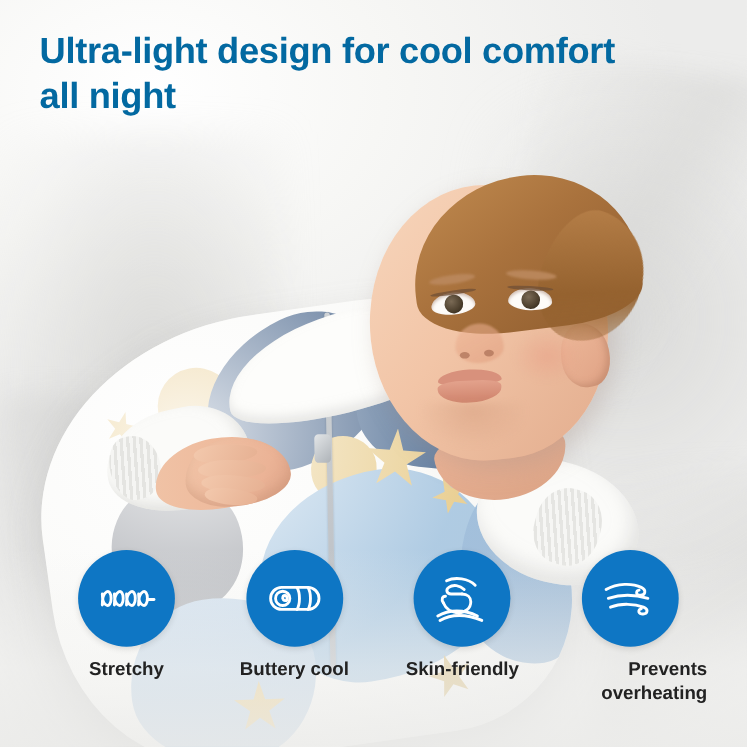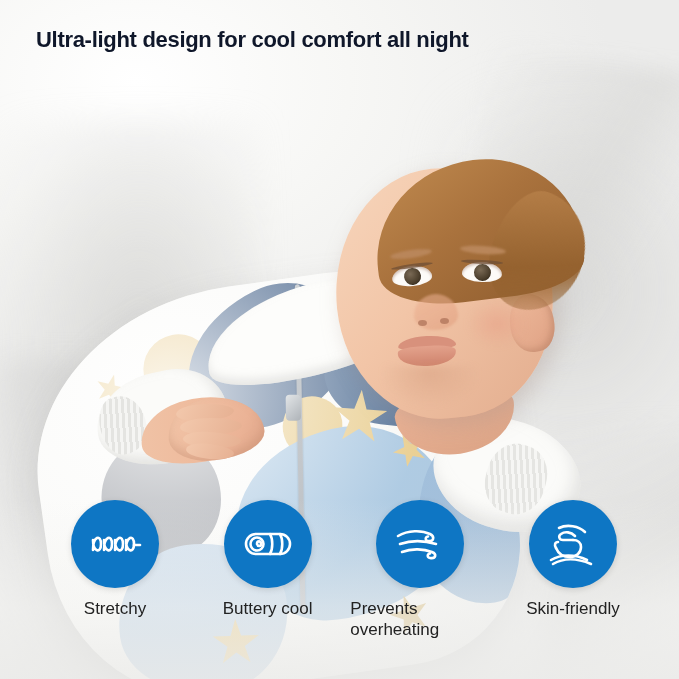--- a/index.html
+++ b/index.html
@@ -375,42 +375,43 @@
     background: linear-gradient(160deg, #ebb396, #dca486);
     border-radius: 40% 40% 50% 50% / 30% 30% 70% 70%;
     transform: rotate(-8deg);
   }
 
   
   .headline {
     position: absolute;
     left: 36px; top: 26px;
     width: 560px;
-    color: #0f172a;
-    font-size: 22px;
+    color: #0369a1;
+    font-size: 33px;
     font-weight: bold;
     line-height: 1.24;
     letter-spacing: -0.3px;
   }
 
   
   .features {
     position: absolute;
     left: 44px; top: 500px;
     width: 600px;
     display: flex;
     justify-content: space-between;
     align-items: flex-start;
   }
   .feature {
     width: 142px;
     display: flex;
     flex-direction: column;
     align-items: center;
-    text-align: left;
+    text-align: right;
+    font-weight: bold;
   }
   .badge {
     width: 88px;
     height: 88px;
     border-radius: 50%;
     background: #0e76c4;
     display: flex;
     align-items: center;
     justify-content: center;
     box-shadow: 0 2px 6px rgba(0,0,0,0.12);
@@ -526,41 +527,41 @@
             <path d="M30 12 C33 17, 33 27, 30 32"></path>
             <path d="M40 12 C43 17, 43 27, 40 32"></path>
           </g>
         </svg>
       </div>
       <div class="feature-label">Buttery cool</div>
     </div>
 
     <div class="feature">
       <div class="badge">
-        <svg width="56" height="40" viewBox="0 0 56 40">
-          <g fill="none" stroke="#ffffff" stroke-width="2.6" stroke-linecap="round">
-            <path d="M6 12 C16 6, 30 6, 38 10 C43 12.5, 42 18, 36 17 C33 16.5, 33 13, 36 12.5"></path>
-            <path d="M8 20 C20 16, 34 17, 44 20"></path>
-            <path d="M10 28 C20 24, 32 25, 40 28 C45 30, 44 35, 38 34 C35 33.5, 35 30, 38 29.5"></path>
-          </g>
-        </svg>
-      </div>
-      <div class="feature-label">Prevents overheating</div>
-    </div>
-
-    <div class="feature">
-      <div class="badge">
         <svg width="56" height="48" viewBox="0 0 56 48">
           <g fill="none" stroke="#ffffff" stroke-width="2.6" stroke-linecap="round" stroke-linejoin="round">
             <path d="M14 8 C22 4, 34 6, 40 12"></path>
             <path d="M30 16 C26 12, 20 11, 16 14 C13 16, 14 20, 18 20 L28 20"></path>
             <path d="M28 20 C33 20, 36 23, 36 27 C36 33, 31 37, 25 37 C18 37, 13 33, 11 28"></path>
             <path d="M11 28 C9 25, 10 22, 13 22"></path>
             <path d="M6 40 C16 34, 30 34, 42 40"></path>
             <path d="M8 44 C18 38, 32 38, 46 44"></path>
           </g>
         </svg>
       </div>
       <div class="feature-label">Skin-friendly</div>
     </div>
 
+    <div class="feature">
+      <div class="badge">
+        <svg width="56" height="40" viewBox="0 0 56 40">
+          <g fill="none" stroke="#ffffff" stroke-width="2.6" stroke-linecap="round">
+            <path d="M6 12 C16 6, 30 6, 38 10 C43 12.5, 42 18, 36 17 C33 16.5, 33 13, 36 12.5"></path>
+            <path d="M8 20 C20 16, 34 17, 44 20"></path>
+            <path d="M10 28 C20 24, 32 25, 40 28 C45 30, 44 35, 38 34 C35 33.5, 35 30, 38 29.5"></path>
+          </g>
+        </svg>
+      </div>
+      <div class="feature-label">Prevents overheating</div>
+    </div>
+
   </div>
 </div>
 
 </body></html>

